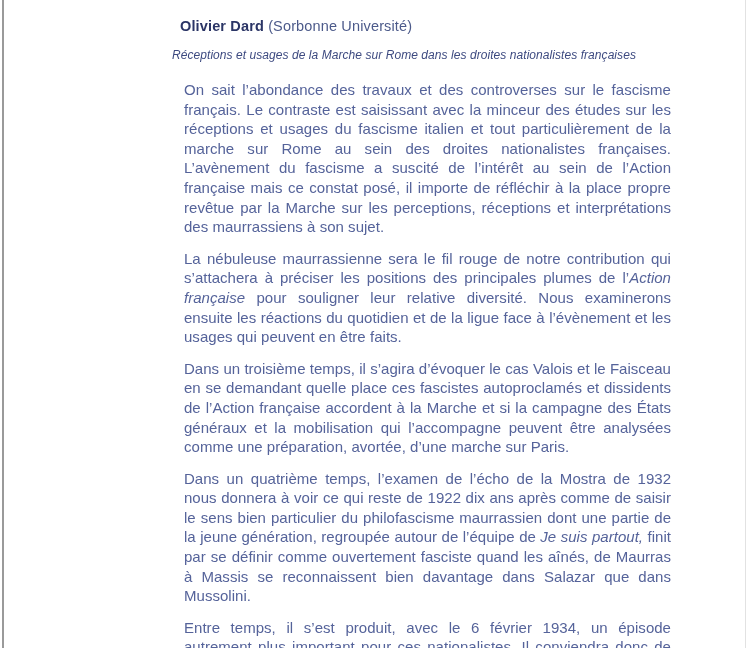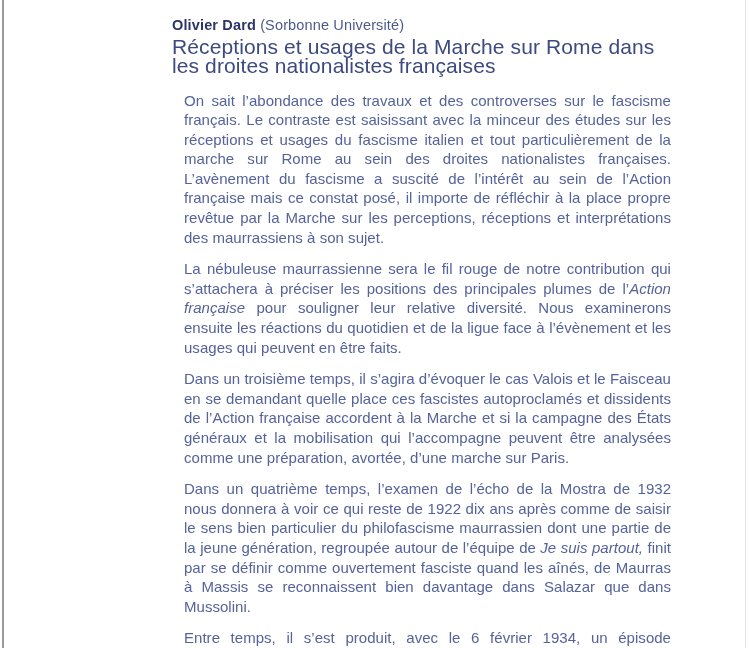--- a/index.html
+++ b/index.html
@@ -41,40 +41,41 @@
     width: 511px;
   }
 
   
   .author-line {
     font-size: 14.5px;
     line-height: 19.5px;
     color: #4c5a8a;
     letter-spacing: 0.01em;
     white-space: nowrap;
-    margin: 0;
-    padding-top: 16px;
+    margin: 8px;
+    padding-top: 9px;
   }
   .author-name {
     font-weight: bold;
     color: #2b3566;
   }
   .author-affiliation {
     font-weight: normal;
     color: #4c5a8a;
   }
 
   .article-title {
-    font-size: 21px;
+    font-size: 12px;
     line-height: 19.5px;
     color: #3d4a80;
     font-weight: normal;
     margin: 0;
     padding-top: 1px;
     letter-spacing: 0.005em;
+    font-style: italic;
   }
 
   
   .abstract {
     margin: 0;
     padding-top: 3px;
   }
   .abstract p {
     margin: 12px;
     font-size: 15px;

